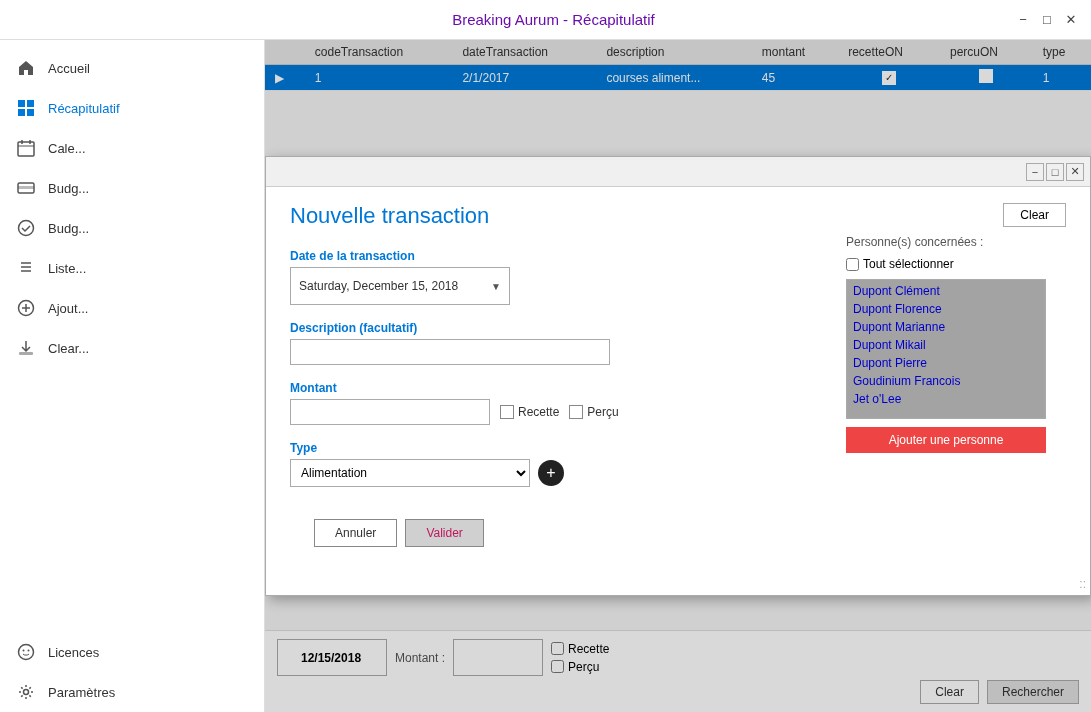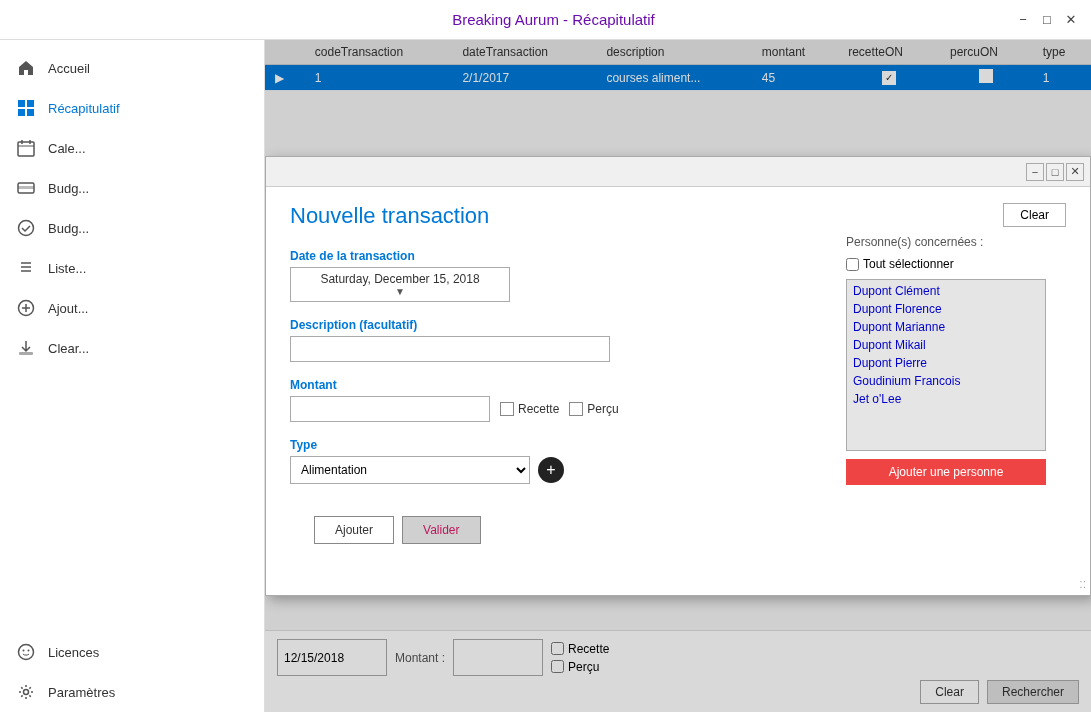--- a/index.html
+++ b/index.html
@@ -157,23 +157,24 @@
     .bottom-row1 {
       display: flex;
       align-items: center;
       gap: 8px;
       margin-bottom: 4px;
     }
     .bottom-label { font-size: 12px; color: #555; }
     .bottom-input {
       height: 37px;
       border: 1px solid #aaa;
-      padding: 2px 6px;
+      padding: 2px 23px;
       font-size: 12px;
       width: 120px;
+      font-weight: bold;
     }
     .bottom-row2 {
       display: flex;
       align-items: center;
       justify-content: flex-end;
       gap: 8px;
       margin-top: 4px;
     }
     .bottom-checkbox-row {
       display: flex;
@@ -271,26 +272,25 @@
       margin-bottom: 4px;
       font-weight: bold;
     }
     .field-group {
       margin-bottom: 16px;
     }
     .date-picker {
       display: flex;
       align-items: center;
       border: 1px solid #aaa;
-      padding: 4px 8px;
+      padding: 11px 8px;
       width: 220px;
       background: white;
       cursor: pointer;
       justify-content: space-between;
-      flex-direction: column;
     }
     .date-picker-text {
       font-size: 12px;
       color: #333;
     }
     .date-picker-arrow {
       font-size: 10px;
       color: #555;
     }
     .text-input {
@@ -392,23 +392,23 @@
     }
     .select-all-row {
       display: flex;
       align-items: center;
       gap: 4px;
       font-size: 12px;
     }
     .persons-list {
       border: 1px solid #aaa;
       width: 200px;
-      height: 172px;
+      height: 140px;
       overflow-y: auto;
-      background: #e5e5e5;
+      background: #a3a3a3;
       padding: 2px;
     }
     .person-item {
       padding: 2px 4px;
       font-size: 12px;
       color: #0000cc;
       cursor: pointer;
     }
     .btn-ajouter {
       padding: 6px 10px;
@@ -659,21 +659,21 @@
                   <option>Loisirs</option>
                   <option>Santé</option>
                   <option>Logement</option>
                   <option>Autre</option>
                 </select>
                 <button class="add-btn">+</button>
               </div>
             </div>
 
             <div class="modal-footer">
-              <button class="btn-annuler">Ajouter</button>
+              <button class="btn-annuler">Annuler</button>
               <button class="btn-valider">Valider</button>
             </div>
           </div>
 
           <div class="modal-right">
             <button class="btn-clear-modal">Clear</button>
             <div class="persons-label">Personne(s) concernées :</div>
             <div class="select-all-row">
               <input type="checkbox" style="">
               <span>Tout sélectionner</span>

